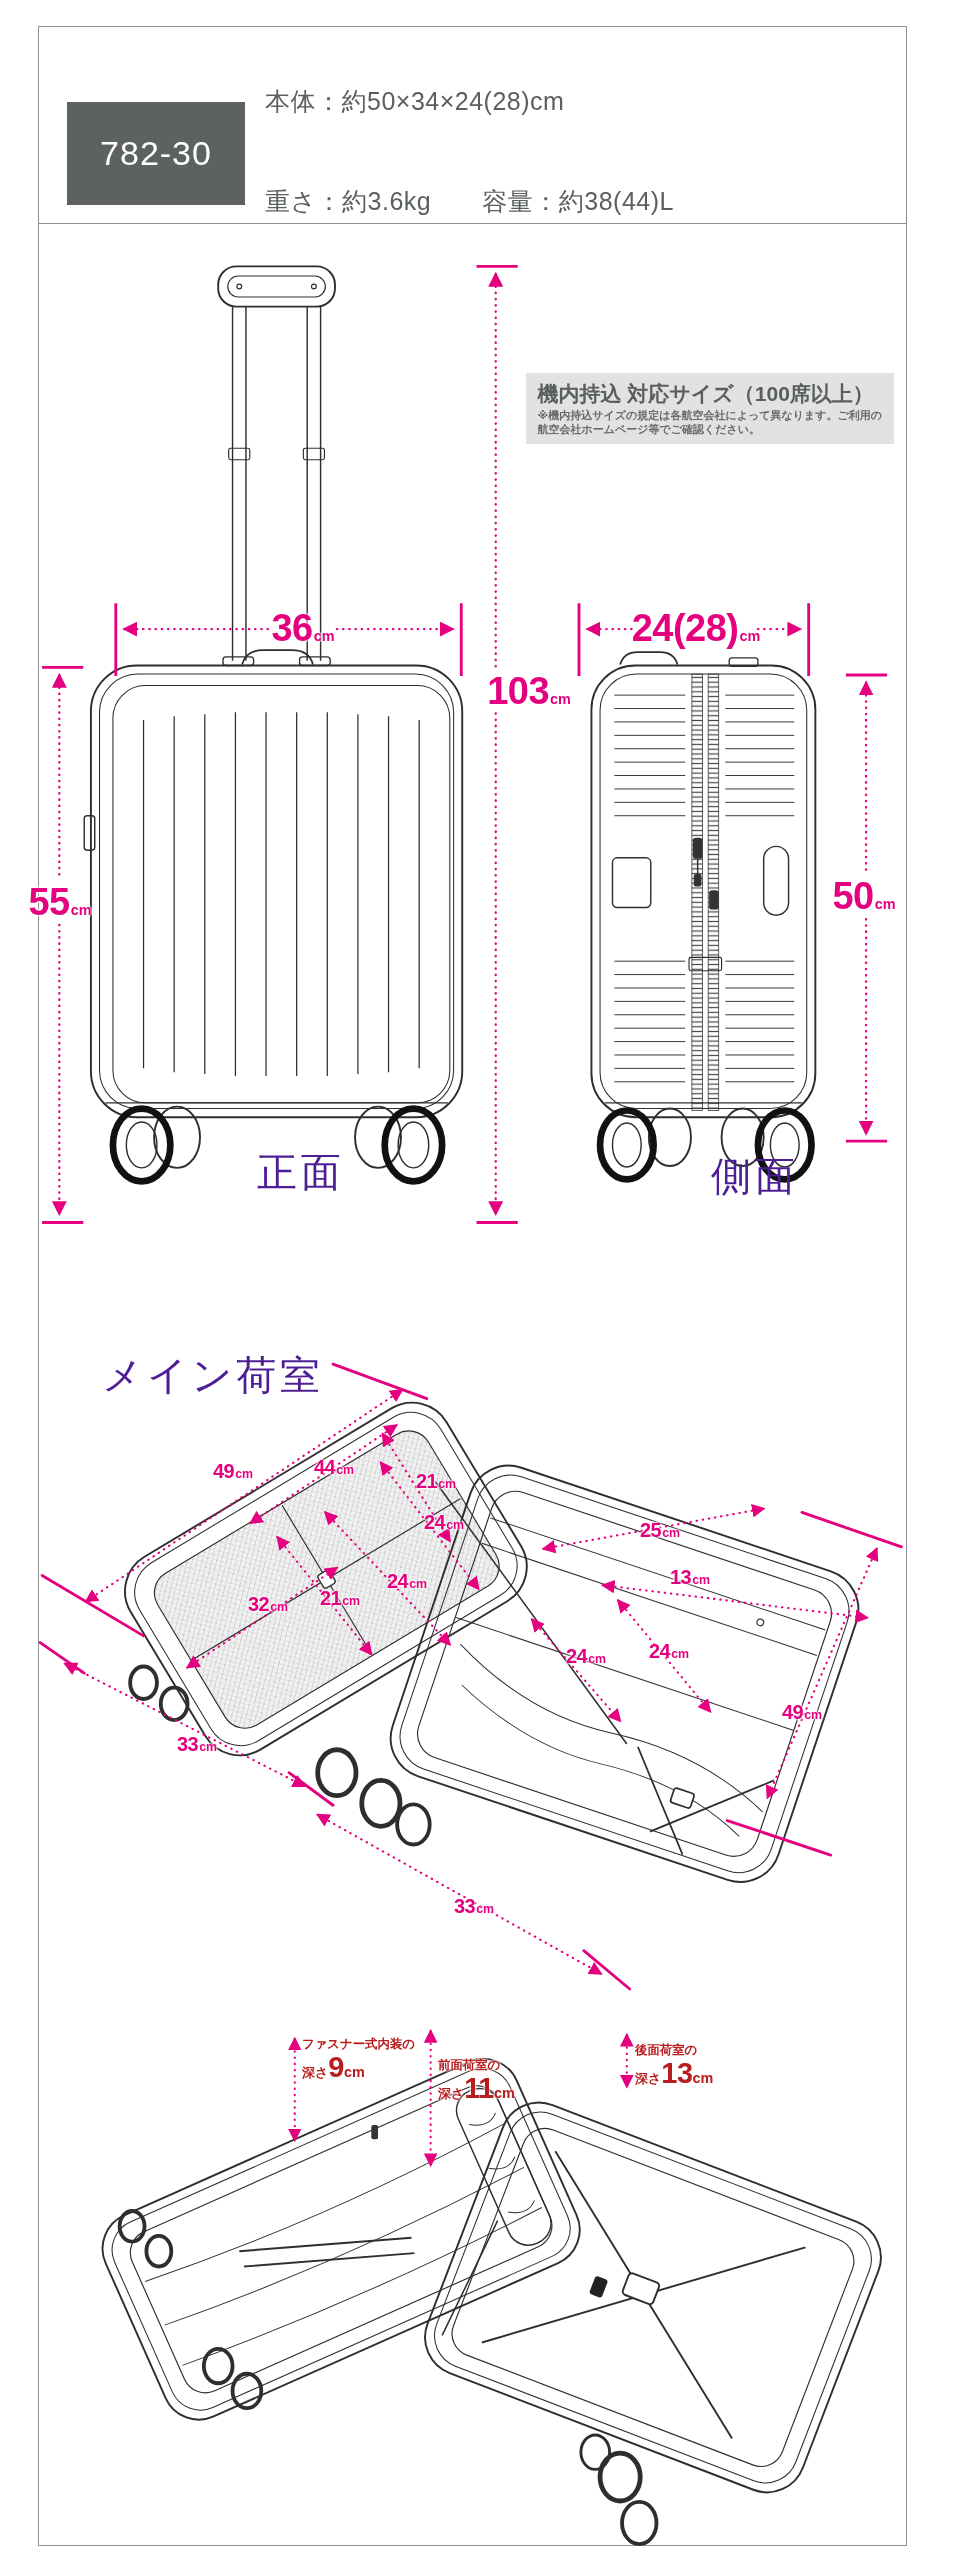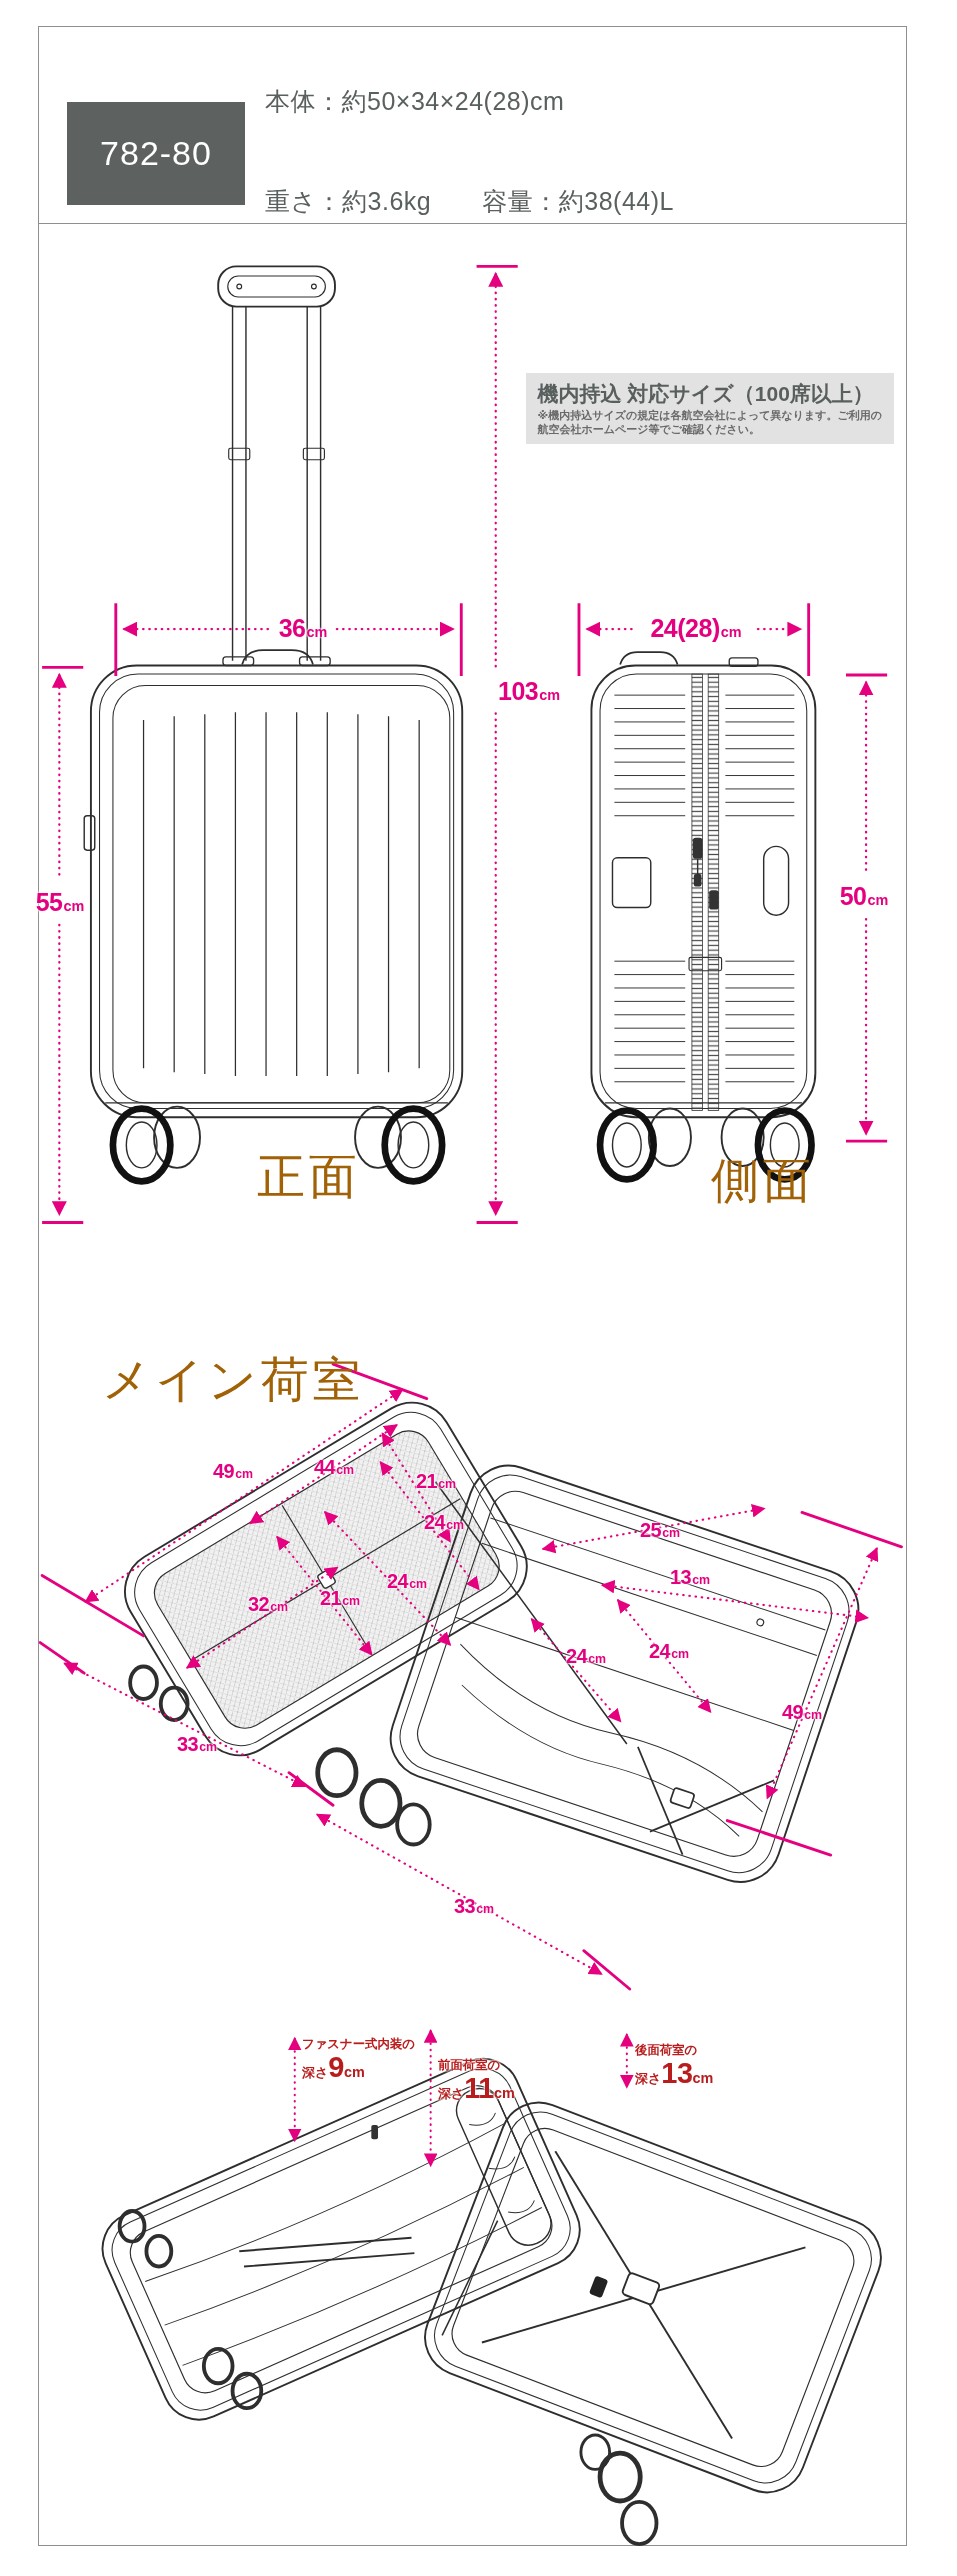--- a/index.html
+++ b/index.html
@@ -13,25 +13,25 @@
   
   #spec{position:absolute;left:38px;top:83px;width:869px;height:141px;border-bottom:1px solid #8f8f8f;box-sizing:border-box;}
   #badge{position:absolute;left:29px;top:19px;width:178px;height:103px;background:#5d6160;color:#fff;
          font-size:34px;display:flex;align-items:center;justify-content:center;letter-spacing:1px;}
   .spec-line{position:absolute;left:227px;color:#5a605f;font-size:25px;white-space:nowrap;letter-spacing:0.5px;}
   
   #carryon{position:absolute;left:526px;top:373px;width:368px;height:71px;background:#e2e2e2;box-sizing:border-box;padding:6.7px 11.5px;font-weight:bold;}
   #carryon .t{font-size:21px;color:#595f5e;white-space:nowrap;}
   #carryon .n{font-size:11px;color:#6a6a6a;white-space:nowrap;line-height:14.4px;}
   
-  .viewlabel{position:absolute;color:#a16207;font-size:48px;letter-spacing:3.8px;white-space:nowrap;}
+  .viewlabel{position:absolute;color:#4c1d95;font-size:40px;letter-spacing:3.8px;white-space:nowrap;}
   
   .dim{position:absolute;transform:translate(-50%,-50%);color:#e4007f;font-weight:bold;white-space:nowrap;
        text-shadow:0 0 1.9px #fff,0 0 1.9px #fff,0 0 3.8px #fff;}
-  .dim .v{font-size:25px;letter-spacing:-0.5px;}
+  .dim .v{font-size:38px;letter-spacing:-0.5px;}
   .dim .u{font-size:14.4px;margin-left:1px;}
   .dim.md .v{font-size:20px;}
   .dim.md .u{font-size:12.4px;}
   
   .depth{position:absolute;color:#b91c1c;font-weight:bold;white-space:nowrap;
          text-shadow:0 0 1.9px #fff,0 0 1.9px #fff,0 0 3.8px #fff;}
   .depth .d1{font-size:12.4px;line-height:14.4px;}
   .depth .dp{font-size:13px;}
   .depth .dv{font-size:29px;letter-spacing:-0.5px;}
   .depth .du{font-size:14.4px;}
@@ -288,21 +288,21 @@
     </g>
 
     <g stroke="#e4007f" fill="none" stroke-width="2.2" stroke-dasharray="0.5 6" stroke-linecap="round">
       <line x1="308" y1="2130" x2="308" y2="2236" marker-start="url(#ah)" marker-end="url(#ah)"></line>
       <line x1="450" y1="2122" x2="450" y2="2262" marker-start="url(#ah)" marker-end="url(#ah)"></line>
       <line x1="655" y1="2126" x2="655" y2="2180" marker-start="url(#ah)" marker-end="url(#ah)"></line>
     </g>
   </svg>
 
   <div id="spec">
-    <div id="badge">782-80</div>
+    <div id="badge">782-30</div>
     <div class="spec-line" style="top:2px">本体：約50×34×24(28)cm</div>
     <div class="spec-line" style="top:102px">重さ：約3.6kg　　容量：約38(44)L</div>
   </div>
 
   <div id="carryon">
     <div class="t">機内持込 対応サイズ（100席以上）</div>
     <div class="n">※機内持込サイズの規定は各航空会社によって異なります。ご利用の</div>
     <div class="n">航空会社ホームページ等でご確認ください。</div>
   </div>
 

